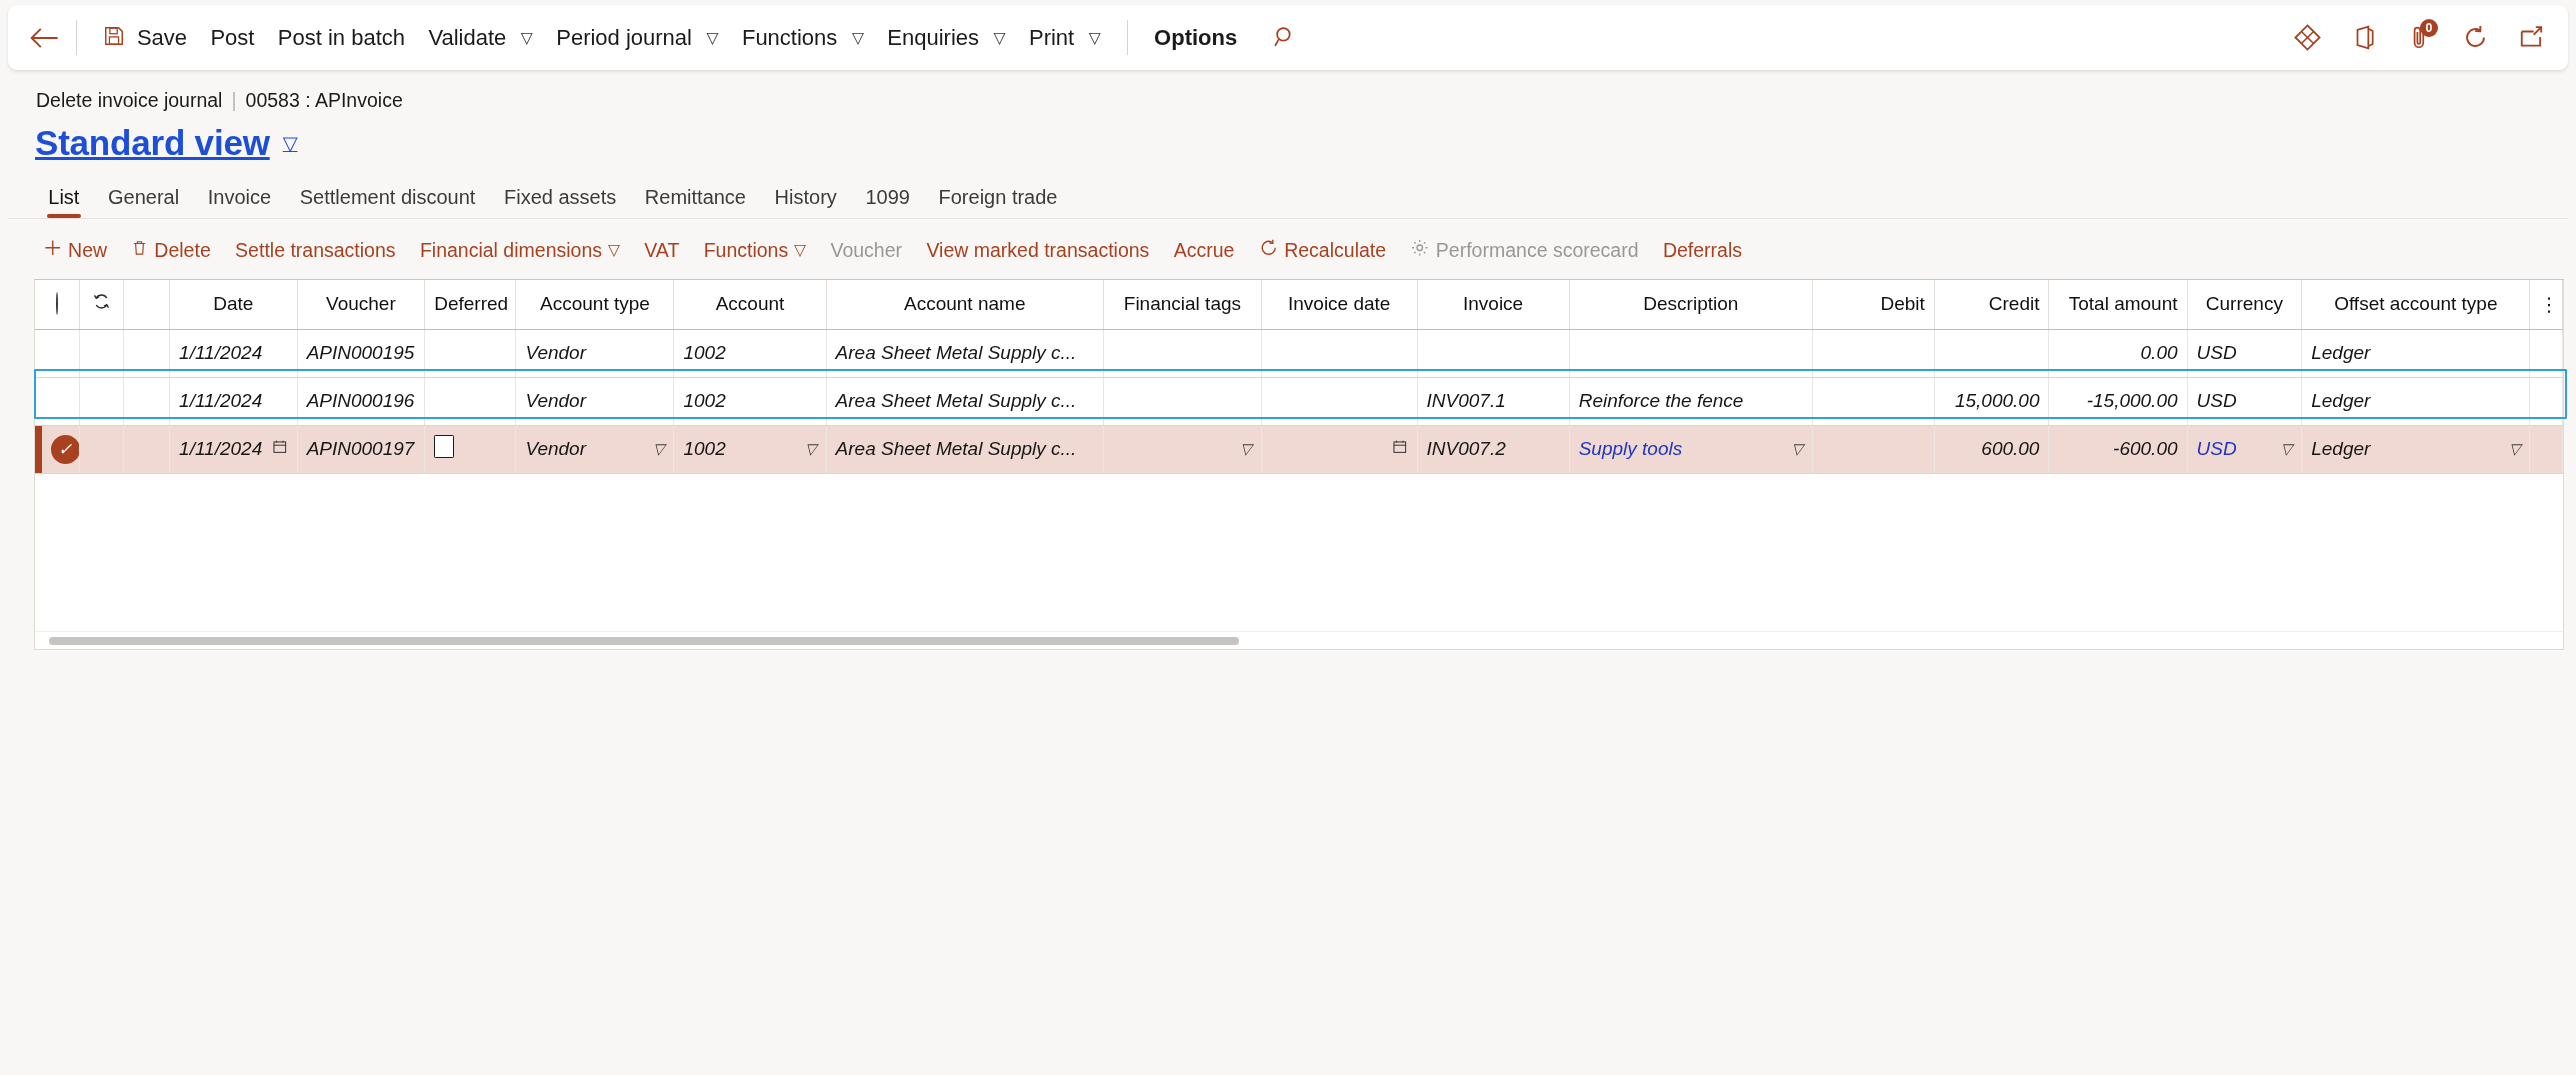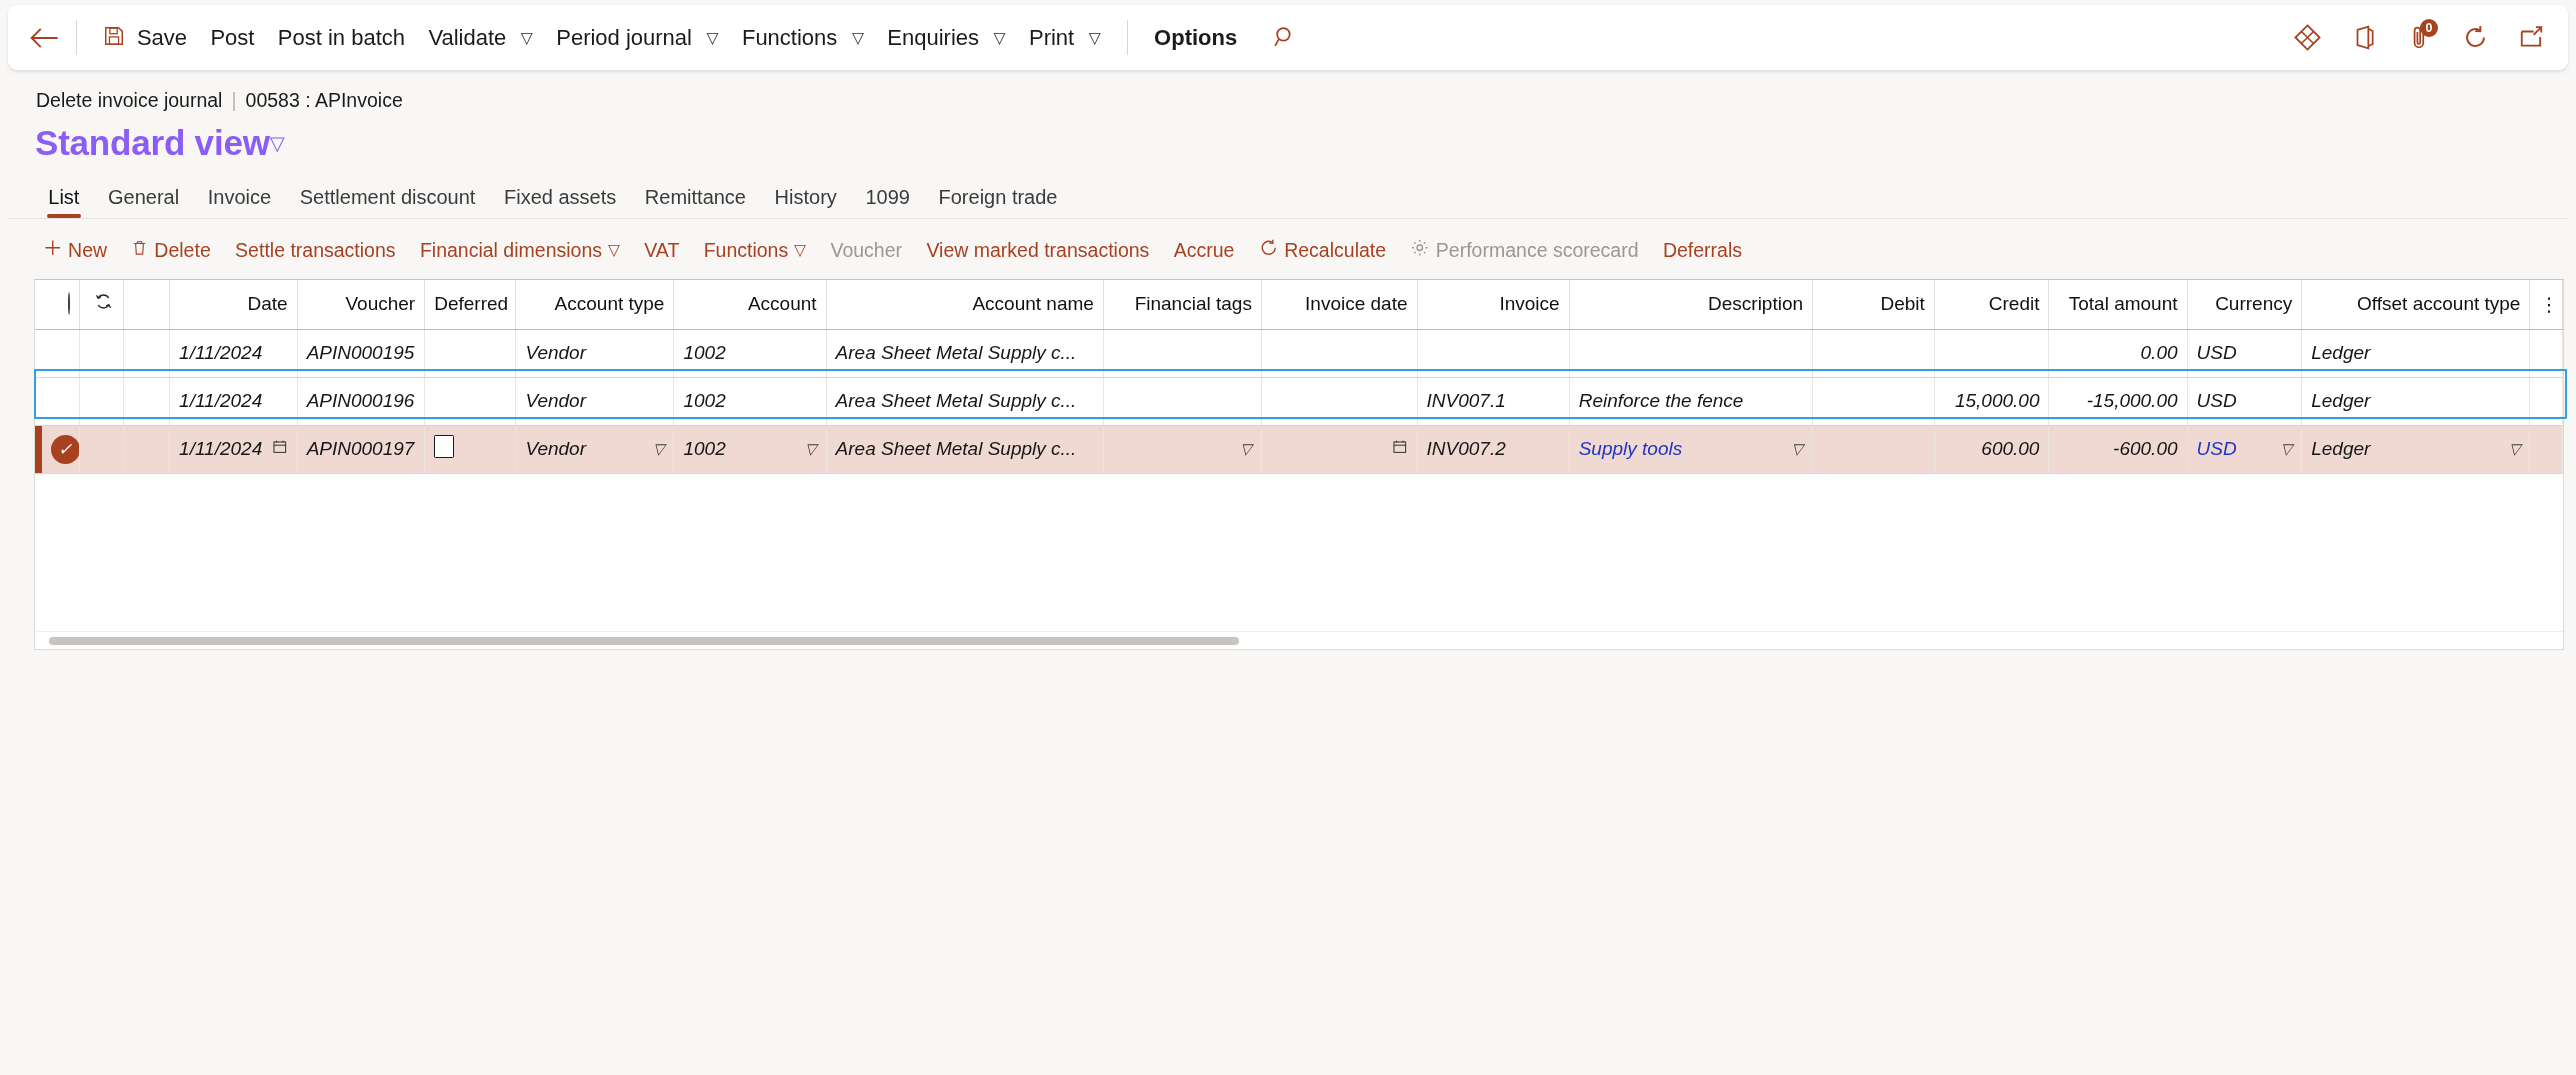--- a/index.html
+++ b/index.html
@@ -45,21 +45,21 @@
     background:#a8411f; color:#fff; border-radius:50%;
     width:18px;height:18px; font-size:12.4px; display:flex;align-items:center;justify-content:center;
     font-weight:600;
   }
 
   
   .crumbs{ padding:11.7px 0 0 36px; font-size:19.5px; color:#1b1b1b; display:flex; gap:9px; align-items:center;}
   .crumb-sep{ color:#b9b5b0; }
   .pagetitle{
     padding:11.7px 0 0 35px; font-size:35px; font-weight:bold; letter-spacing:-0.2px;
-    display:flex; align-items:center; gap:0; color:#8b5cf6;
+    display:flex; align-items:center; gap:13px; color:#1d4ed8;text-decoration:underline;
   }
   .pagetitle .chev{ font-size:19.5px; font-weight:normal; }
 
   
   .tabs{
     display:flex; gap:0; padding:17px 0 0 34px; align-items:flex-end;
   }
   .tab{
     font-size:20px; color:#3b3b3b; padding:5.2px 14.3px 9px 14.3px;
     cursor:pointer; position:relative; white-space:nowrap;
@@ -83,21 +83,21 @@
   .act.dis{ color:#9b9792; cursor:default; }
   .act .chev{ font-size:15.6px; }
 
   
   .grid-outer{
     margin:0 11.7px 0 34px; background:#fff;
     border:0.7px solid #dedad4; border-top:0.7px solid #c9c5c0;
   }
   .grid-table{ width:100%; border-collapse:collapse; table-layout:fixed; }
   .grid-table th{
-    font-size:19px; font-weight:normal; text-align:right; color:#111;
+    font-size:19px; font-weight:normal; text-align:center; color:#111;
     padding:10.4px 9px; border-right:0.7px solid #e2ded9; border-bottom:0.7px solid #bfbbb6;
     background:#fff; height:49px; vertical-align:middle; white-space:nowrap; overflow:hidden;
   }
   .grid-table th.num{ text-align:right; }
   .grid-table td{
     font-size:19px; color:#161616; padding:9px; height:48px;
     border-right:0.7px solid #eae6e1; border-bottom:0.7px solid #d9d5d0;
     vertical-align:middle; white-space:nowrap; overflow:hidden;font-style:italic;
   }
   .grid-table td.num{ text-align:right; }

